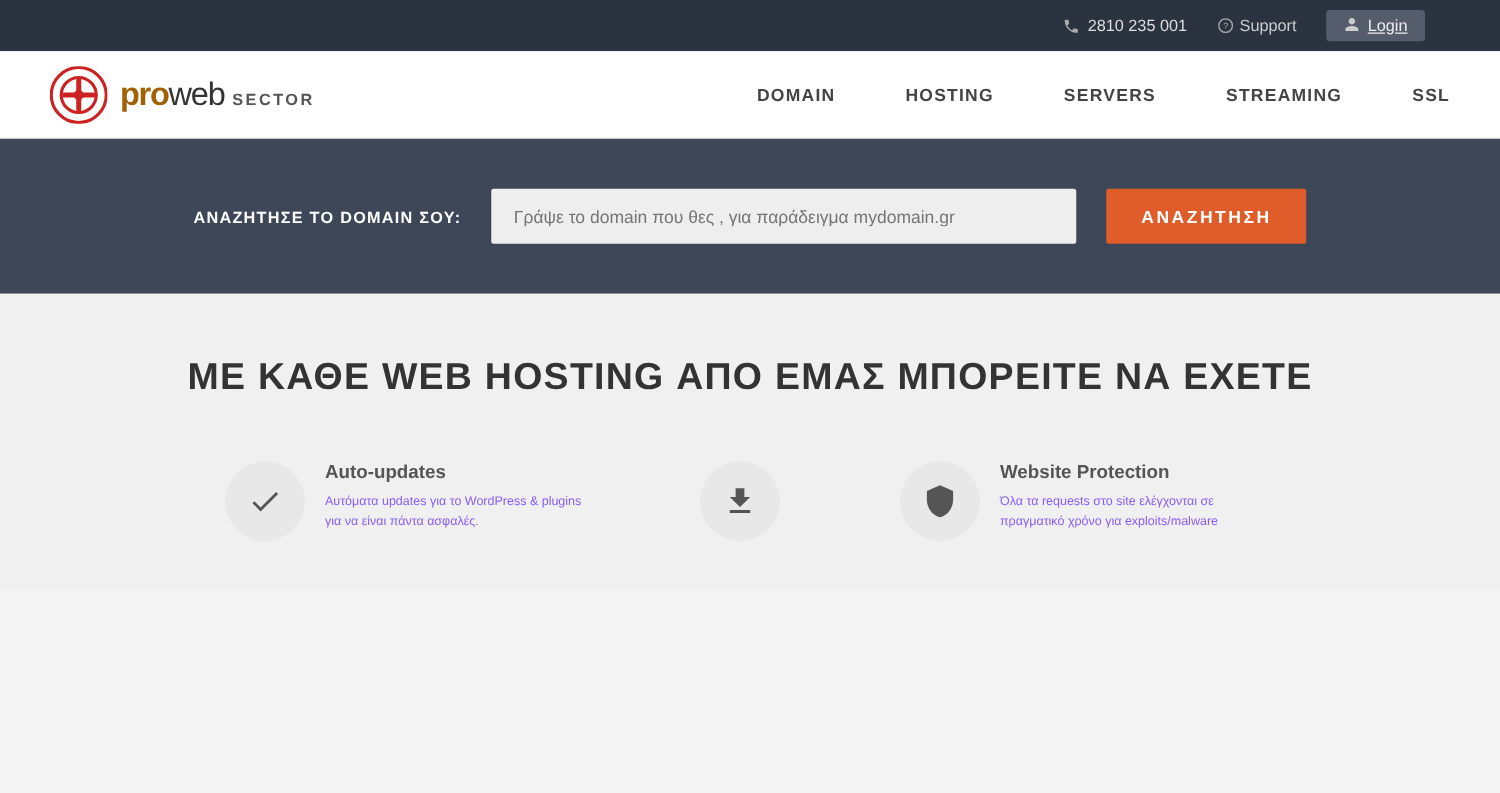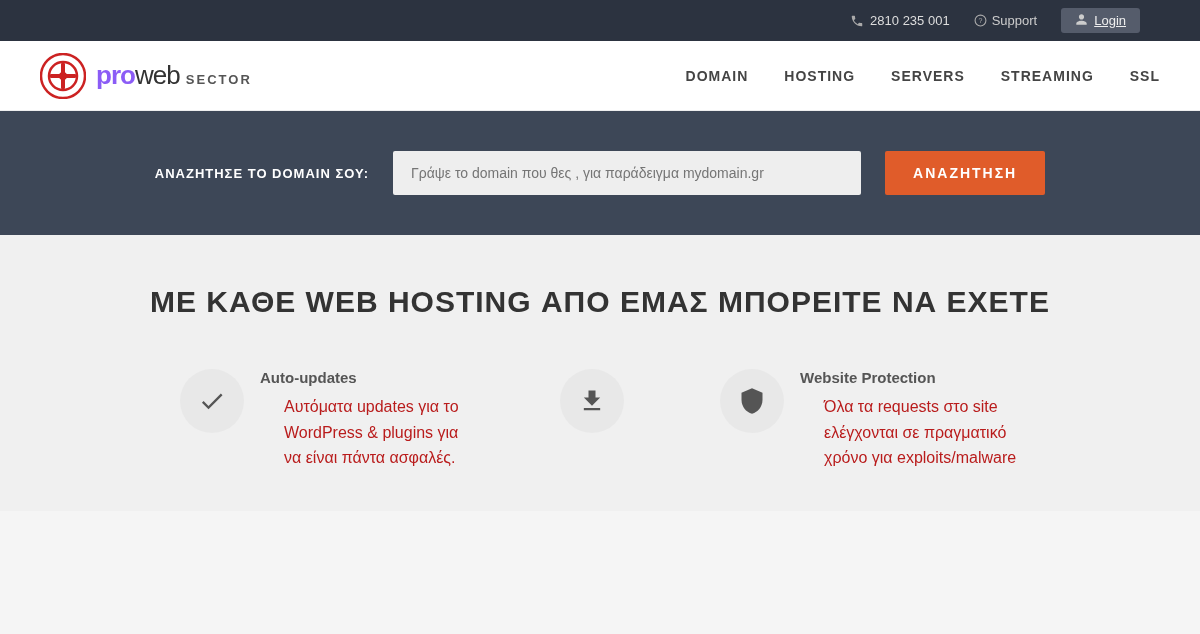--- a/index.html
+++ b/index.html
@@ -60,28 +60,28 @@
     .logo-icon {
       width: 46px;
       height: 46px;
     }
     .logo-text {
       font-size: 26px;
       font-weight: 700;
       color: #333;
       letter-spacing: -1px;
     }
-    .logo-text span.pro { color: #8b5cf6; font-weight: 900; margin-top: 16px; }
+    .logo-text span.pro { color: #a16207; font-weight: 900; margin-top: 16px; }
     .logo-text span.web { color: #333; font-weight: 300; }
     .logo-text span.sector { font-size: 13px; font-weight: 700; color: #555; letter-spacing: 2px; }
 
     nav {
       display: flex;
       align-items: center;
-      gap: 36px;
+      gap: 56px;
     }
     nav a {
       text-decoration: none;
       color: #444;
       font-size: 14px;
       font-weight: 600;
       letter-spacing: 1px;
       text-transform: uppercase;
     }
 
@@ -167,24 +167,23 @@
       width: 28px;
       height: 28px;
     }
     .feature-content h3 {
       font-size: 15px;
       font-weight: 600;
       color: #555;
       margin-bottom: 8px;
     }
     .feature-content p {
-      font-size: 16px;
-      color: #b91c1c;
+      font-size: 10px;
+      color: #8b5cf6;
       line-height: 1.6;
-      margin-left: 24px;
     }
   </style>
 </head>
 <body>
 
 <div class="top-bar">
   <div class="top-bar-phone">
     <svg width="14" height="14" viewBox="0 0 24 24" fill="#aaa">
       <path d="M6.6 10.8c1.4 2.8 3.8 5.1 6.6 6.6l2.2-2.2c.3-.3.7-.4 1-.2 1.1.4 2.3.6 3.6.6.6 0 1 .4 1 1V20c0 .6-.4 1-1 1-9.4 0-17-7.6-17-17 0-.6.4-1 1-1h3.5c.6 0 1 .4 1 1 0 1.3.2 2.5.6 3.6.1.3 0 .7-.2 1L6.6 10.8z"></path>
     </svg>

